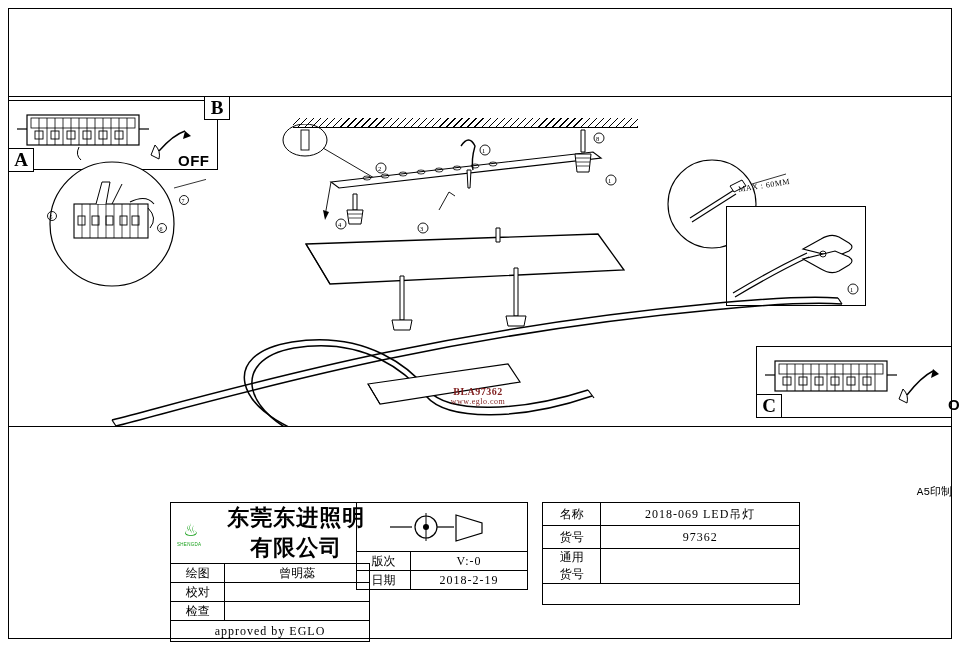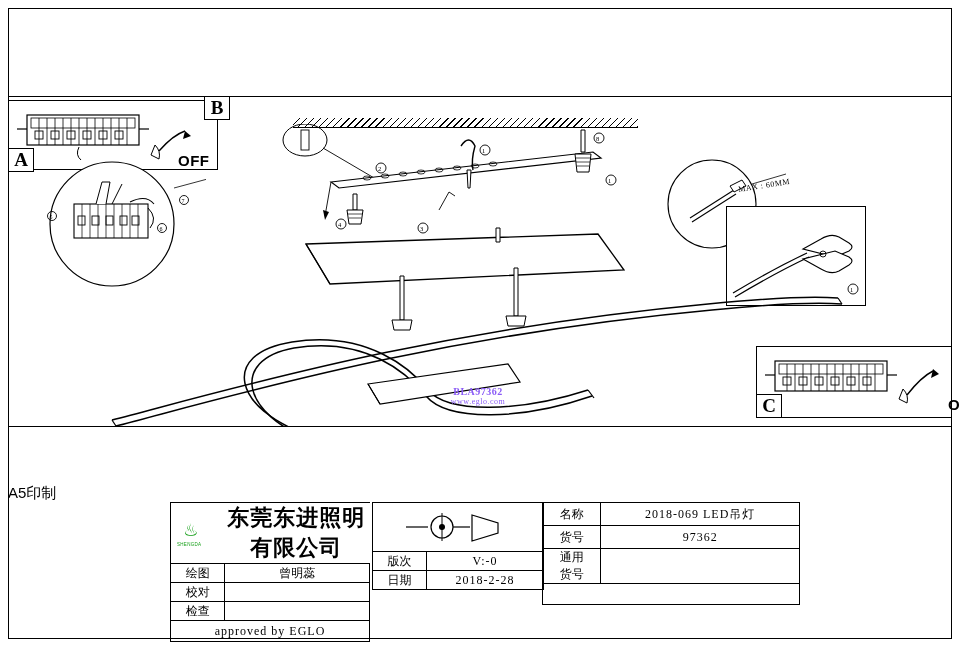--- a/index.html
+++ b/index.html
@@ -15,26 +15,26 @@
 
   .letterbox{position:absolute;border:1.5px solid #000;background:#fff;
              font-family:"Liberation Serif",serif;font-weight:bold;font-size:19px;
              display:flex;align-items:center;justify-content:center;box-sizing:border-box;}
 
   .onofftxt{position:absolute;font-family:"Liberation Sans",sans-serif;font-weight:bold;font-size:15px;letter-spacing:.5px;}
 
   .ceil{position:absolute;background:repeating-linear-gradient(-45deg,#000 0 1px,#fff 1px 5px);}
 
   .smalltxt{position:absolute;font-size:8px;font-family:"Liberation Serif",serif;}
-  .code{position:absolute;text-align:center;font-family:"Liberation Serif",serif;color:#8b5cf6;}
+  .code{position:absolute;text-align:center;font-family:"Liberation Serif",serif;color:#7f1d1d;}
   .code .c1{font-size:10px;font-weight:bold;letter-spacing:.5px;}
   .code .c2{font-size:8px;letter-spacing:.5px;}
 
   
-  .a5{position:absolute;left:0;top:0;width:100%;text-align:left;font-size:15px;font-family:Liberation Sans, sans-serif;}
+  .a5{position:absolute;left:0;top:0;width:100%;text-align:right;font-size:11px;font-family:Liberation Mono, monospace;}
 
   table.tb{position:absolute;border-collapse:collapse;padding-left:22px;}
   table.tb td{border:1px solid #000;font-size:12px;padding:0;text-align:center;vertical-align:middle;
               font-family:"Liberation Serif",serif;height:18px;}
   .cn{font-family:"DejaVu Sans",sans-serif;}
   .mono{font-family:"Liberation Mono",monospace;letter-spacing:1px;}
 
   .coname{font-family:"DejaVu Sans",sans-serif;font-weight:bold;font-size:22px;letter-spacing:1px;}
   .logo-wrap{display:flex;align-items:center;justify-content:flex-start;padding-left:6px;}
   .logo{width:46px;height:30px;position:relative;flex:0 0 auto;}
@@ -300,41 +300,41 @@
     <tr>
       <td class="cn">检查</td>
       <td class="cn"></td>
     </tr>
     <tr>
       <td colspan="2" class="approved" style="height:20px;">approved by EGLO</td>
     </tr>
   </tbody>
     </table>
 
-  <table class="tb" style="left:372px;top:502px;width:172px;">
+  <table class="tb" style="left:356px;top:502px;width:172px;">
     <tbody>
         <tr>
       <td colspan="2" style="height:48px;">
         <svg width="120" height="32" viewBox="0 0 120 32" style="margin:0 auto;">
           <line x1="8" y1="16" x2="30" y2="16" stroke="#000" stroke-width="1.2"></line>
           <circle cx="44" cy="16" r="11" fill="none" stroke="#000" stroke-width="1.2"></circle>
           <circle cx="44" cy="16" r="3" fill="#000"></circle>
           <line x1="44" y1="2" x2="44" y2="30" stroke="#000" stroke-width="1"></line>
           <line x1="55" y1="16" x2="72" y2="16" stroke="#000" stroke-width="1.2"></line>
           <path d="M74 4 L100 12 L100 22 L74 30 Z" fill="none" stroke="#000" stroke-width="1.2"></path>
         </svg>
       </td>
     </tr>
     <tr>
       <td class="cn" style="width:54px;">版次</td>
       <td class="mono" style="width:118px;">V:-0</td>
     </tr>
     <tr>
       <td class="cn">日期</td>
-      <td class="mono">2018-2-28</td>
+      <td class="mono">2018-2-19</td>
     </tr>
   </tbody>
     </table>
 
   <table class="tb" style="left:542px;top:502px;width:258px;">
     <tbody>
         <tr>
       <td class="cn" style="width:58px;height:22px;">名称</td>
       <td class="mono" style="width:200px;margin-top:20px;">2018-069 LED吊灯</td>
     </tr>

